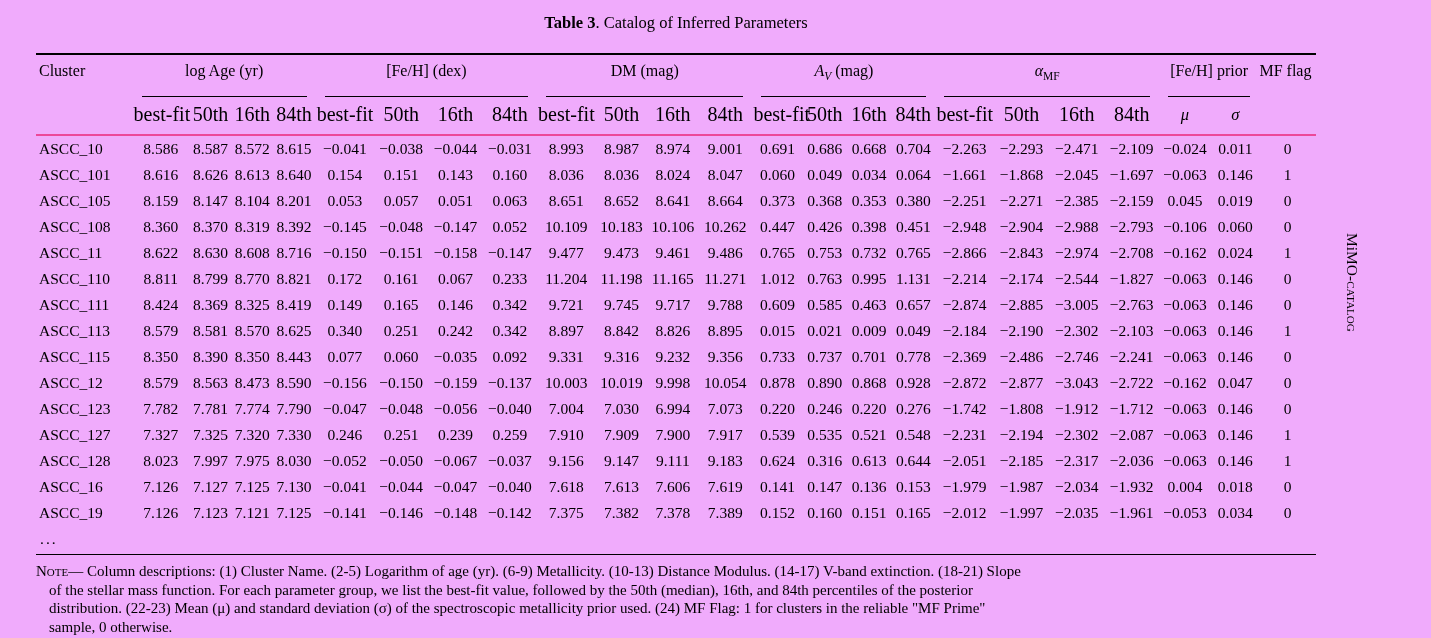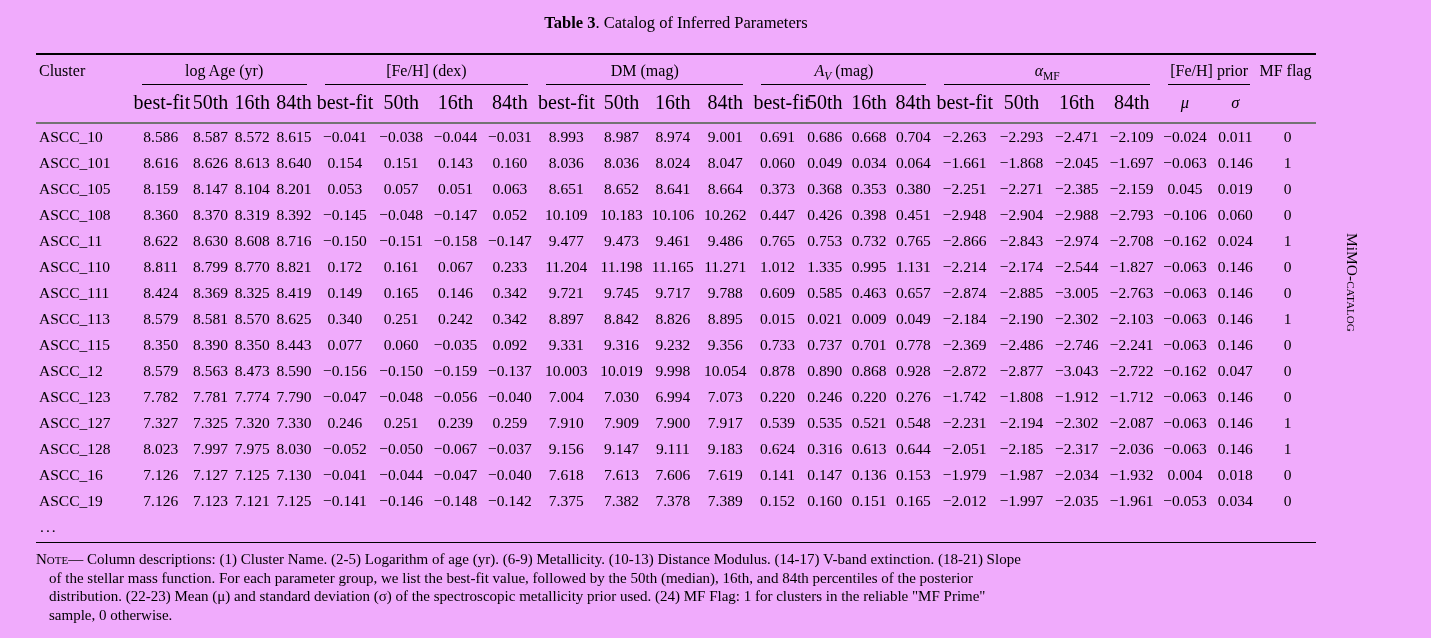--- a/index.html
+++ b/index.html
@@ -17,34 +17,34 @@
     font-size:16.5px;
   }
   .title .bold{font-weight:bold;}
   table.catalog{
     table-layout:fixed;
     border-collapse:collapse;
     margin:20px 0 0 36px;
     width:1280px;
     border-top:2px solid #000;
   }
-  thead{border-bottom:2px solid #737373;}
+  thead{border-bottom:2px solid #ec4899;}
   th{font-weight:normal;font-size:16px;padding:0;}
   th.corner{
     text-align:left;vertical-align:top;
     padding:7px 0 0 3px;
   }
   th.corner-r{
     text-align:left;vertical-align:top;
     padding:7px 0 0 0;
   }
   th.group-h{padding-top:7px;vertical-align:top;}
   .cmid{
     display:block;
-    padding-bottom:4px;
+    padding-bottom:16px;
     margin:0 9px;
     border-bottom:1px solid #000;
     font-size:16px;
     white-space:nowrap;
   }
   .cmid i{font-style:italic;}
   .cmid sub{font-size:11.5px;line-height:0;}
   .cmid sub.it{font-style:italic;}
   th.sub-th{
     text-align:center;
@@ -306,21 +306,21 @@
           <td class="num-cell">8.821</td>
           <td class="num-cell">0.172</td>
           <td class="num-cell">0.161</td>
           <td class="num-cell">0.067</td>
           <td class="num-cell">0.233</td>
           <td class="num-cell">11.204</td>
           <td class="num-cell">11.198</td>
           <td class="num-cell">11.165</td>
           <td class="num-cell">11.271</td>
           <td class="num-cell">1.012</td>
-          <td class="num-cell">1.335</td>
+          <td class="num-cell">0.763</td>
           <td class="num-cell">0.995</td>
           <td class="num-cell">1.131</td>
           <td class="num-cell">−2.214</td>
           <td class="num-cell">−2.174</td>
           <td class="num-cell">−2.544</td>
           <td class="num-cell">−1.827</td>
           <td class="num-cell">−0.063</td>
           <td class="num-cell">0.146</td>
           <td class="num-cell">0</td>
         </tr>

